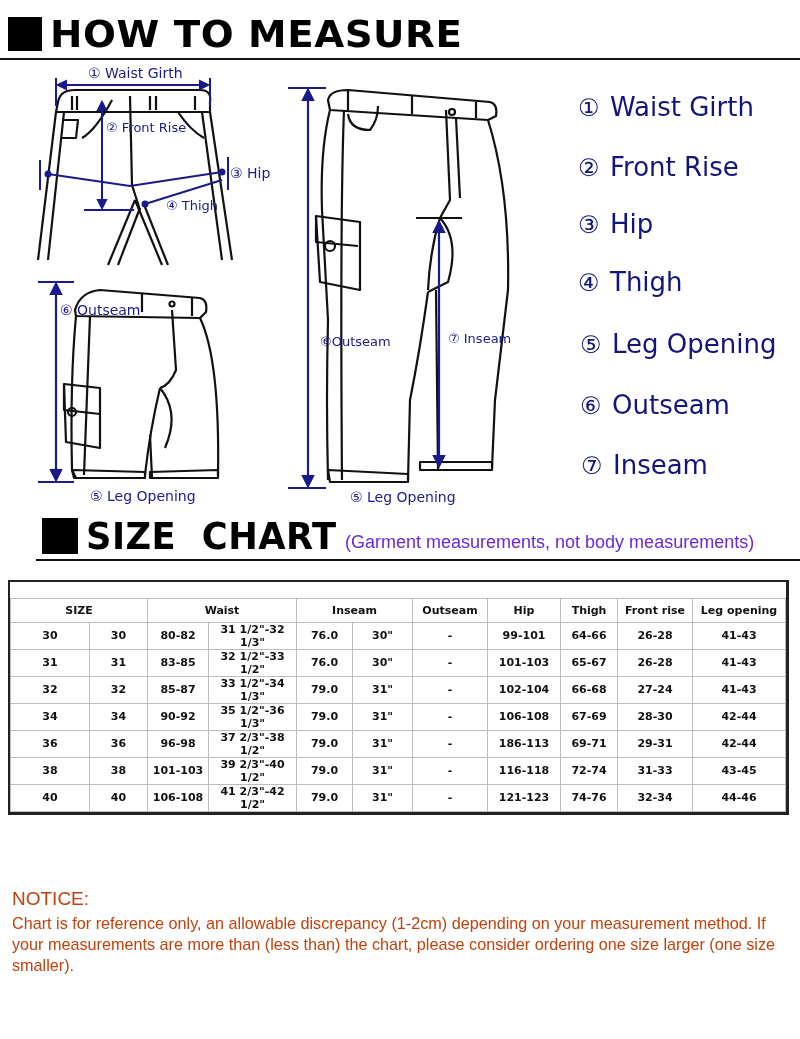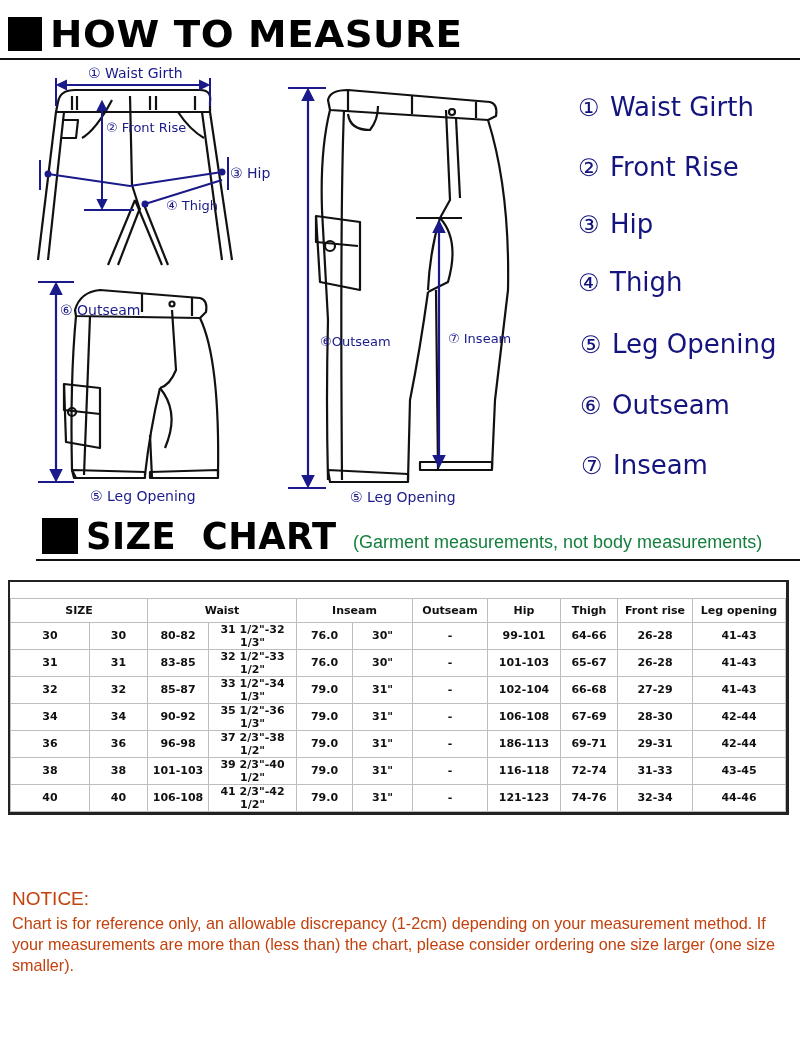--- a/index.html
+++ b/index.html
@@ -11,21 +11,21 @@
   .section-header .rule { position: absolute; left: 0; width: 800px; height: 2px; background: #111; }
 
   #how-header { top: 0; height: 62px; }
   #how-header .square { left: 8px; top: 17px; width: 34px; height: 34px; }
   #how-header .title { left: 50px; top: 12px; font-size: 38px; transform: scaleX(1.02); transform-origin: left; }
   #how-header .rule { top: 58px; }
 
   #size-header { top: 510px; height: 55px; margin-left: 36px; }
   #size-header .square { left: 6px; top: 8px; width: 36px; height: 36px; }
   #size-header .title { left: 50px; top: 4px; font-size: 38px; transform: scaleX(0.93); transform-origin: left; }
-  #size-header .subtitle { position: absolute; left: 317px; top: 22px; font-size: 18px; font-family: "Liberation Sans", sans-serif; color: #15803d; white-space: nowrap; }
+  #size-header .subtitle { position: absolute; left: 309px; top: 22px; font-size: 18px; font-family: "Liberation Sans", sans-serif; color: #6d28d9; white-space: nowrap; }
   #size-header .rule { top: 49px; }
   .diagram { position: absolute; }
   .diagram svg { position: absolute; left: 0; top: 0; }
   .lbl { position: absolute; font-size: 14px; white-space: nowrap; color: #1a1a8a; font-family: "DejaVu Sans", sans-serif; }
 
   .legend { position: absolute; left: 578px; top: 92px; width: 220px; }
   .legend-item { position: absolute; left: 0; font-size: 26px; color: #14147e; white-space: nowrap; font-family: "DejaVu Sans", sans-serif; }
   .legend-item .num { display: inline-block; width: 32px; font-size: 24px; }
 
   .table-wrap { position: absolute; left: 8px; top: 580px; width: 781px; border: 2px solid #222; border-right-width: 3px; border-bottom-width: 3px; box-sizing: border-box; }
@@ -263,21 +263,21 @@
       <tr>
         <td>32</td>
           <td>32</td>
           <td>85-87</td>
           <td>33 1/2"-34 1/3"</td>
           <td>79.0</td>
           <td>31"</td>
           <td>-</td>
           <td>102-104</td>
           <td>66-68</td>
-          <td>27-29</td>
+          <td>27-24</td>
           <td>41-43</td>
       </tr>
       <tr>
         <td>34</td>
           <td>34</td>
           <td>90-92</td>
           <td>35 1/2"-36 1/3"</td>
           <td>79.0</td>
           <td>31"</td>
           <td>-</td>

